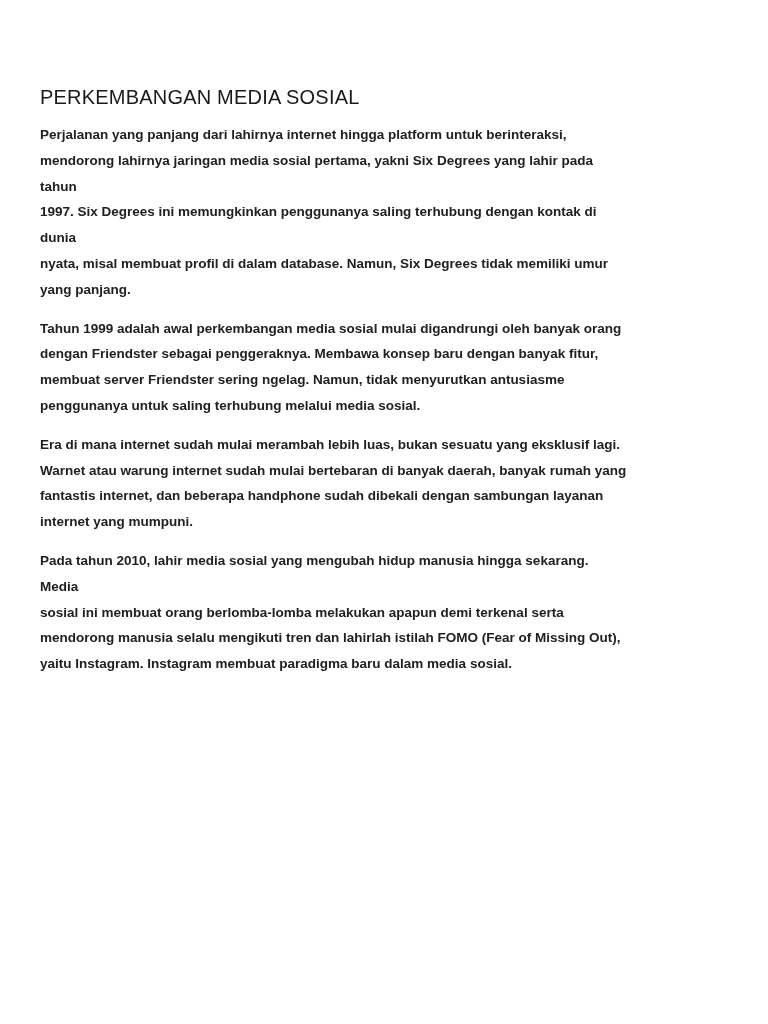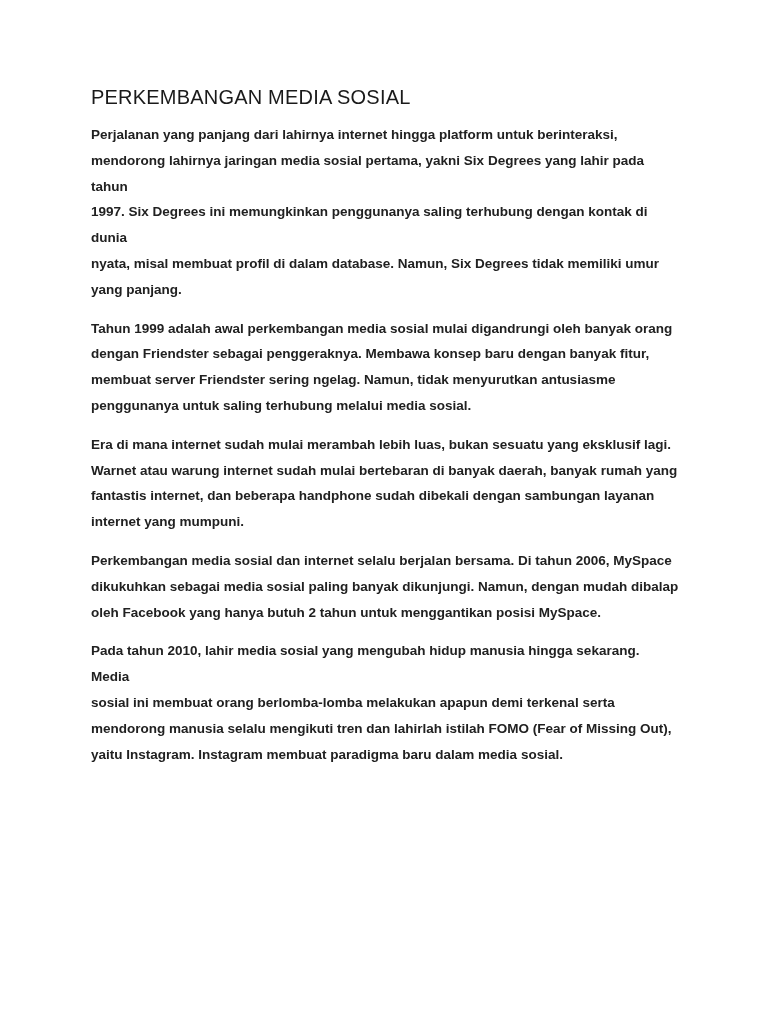--- a/index.html
+++ b/index.html
@@ -6,21 +6,21 @@
     margin: 0;
     padding: 0;
     background: #ffffff;
   }
   .page {
     position: relative;
     width: 768px;
     height: 1024px;
     background: #ffffff;
     box-sizing: border-box;
-    padding: 84px 90px 0 91px;
+    padding: 84px 90px 0 40px;
     overflow: hidden;
     font-family: "Liberation Sans", "DejaVu Sans", sans-serif;
     color: #1f1f1f;
     -webkit-font-smoothing: antialiased;
   }
   .doc-title {
     margin: 0 0 12px 0;
     font-size: 20px;
     line-height: 26px;
     font-weight: 400;
@@ -54,23 +54,20 @@
 dengan Friendster sebagai penggeraknya. Membawa konsep baru dengan banyak fitur,
 membuat server Friendster sering ngelag. Namun, tidak menyurutkan antusiasme
 penggunanya untuk saling terhubung melalui media sosial.</p>
 
 
   <p class="para">Era di mana internet sudah mulai merambah lebih luas, bukan sesuatu yang eksklusif lagi.
 Warnet atau warung internet sudah mulai bertebaran di banyak daerah, banyak rumah yang
 fantastis internet, dan beberapa handphone sudah dibekali dengan sambungan layanan
 internet yang mumpuni.</p>
 
-  <p class="para">Perkembangan media sosial dan internet selalu berjalan bersama. Di tahun 2006, MySpace
-dikukuhkan sebagai media sosial paling banyak dikunjungi. Namun, dengan mudah dibalap
-oleh Facebook yang hanya butuh 2 tahun untuk menggantikan posisi MySpace.</p>
 
   <p class="para">Pada tahun 2010, lahir media sosial yang mengubah hidup manusia hingga sekarang. Media
 sosial ini membuat orang berlomba-lomba melakukan apapun demi terkenal serta
 mendorong manusia selalu mengikuti tren dan lahirlah istilah FOMO (Fear of Missing Out),
 yaitu Instagram. Instagram membuat paradigma baru dalam media sosial.</p>
 
 
 </div>
 
 </body></html>

